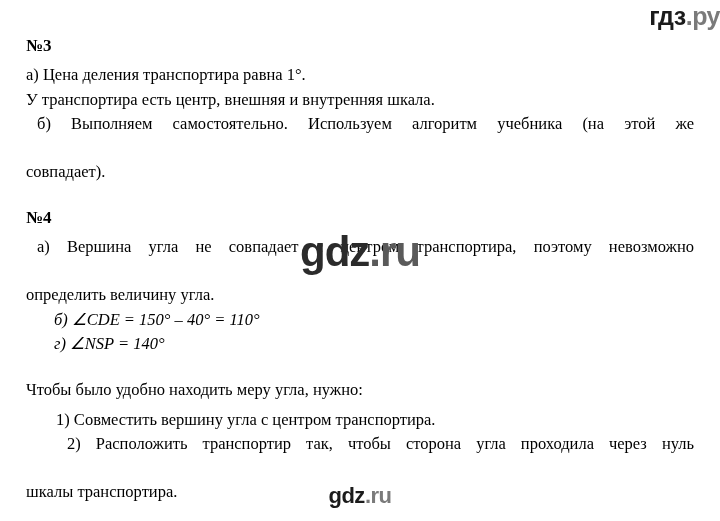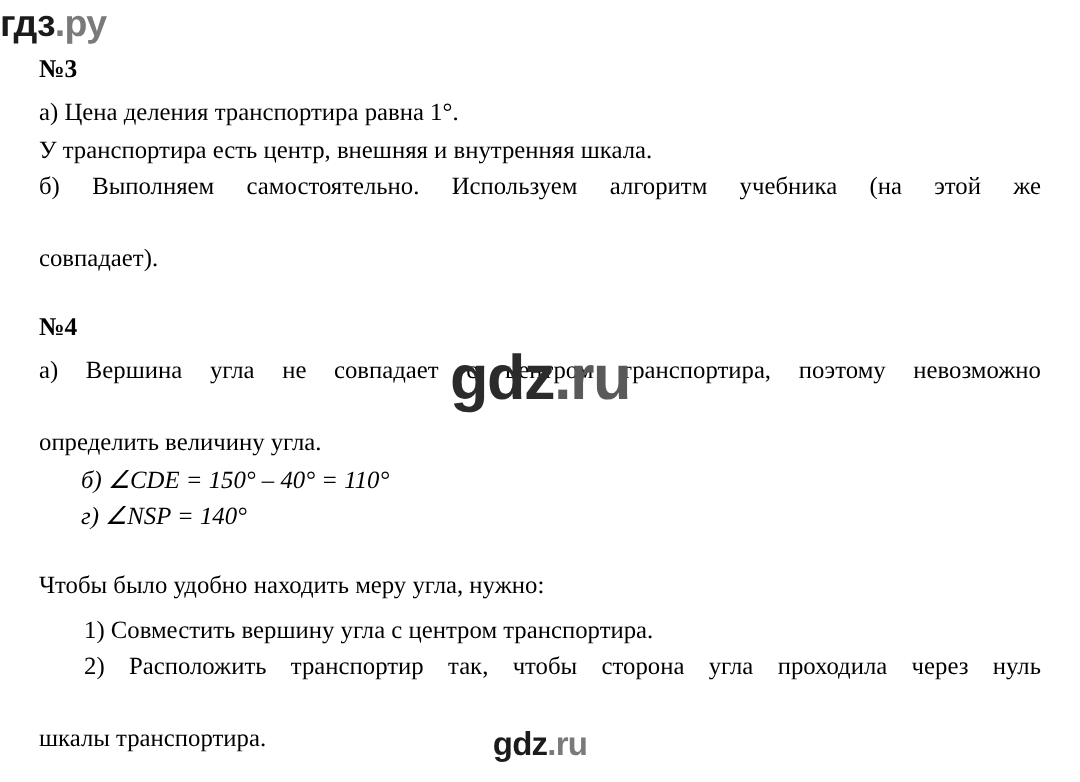--- a/index.html
+++ b/index.html
@@ -19,21 +19,21 @@
     position: relative;
     width: 720px;
     height: 521px;
   }
   
   .brand-top {
     position: absolute;
     top: 2px;
     left: 0;
     width: 720px;
-    text-align: left;
+    text-align: right;
     font-family: "Liberation Sans", sans-serif;
     font-weight: bold;
     font-size: 25px;
     letter-spacing: -0.5px;
     color: #1b1b1b;
   }
   .brand-top .ru {
     color: #7a7a7a;
     font-weight: bold;
   }
@@ -104,20 +104,21 @@
   .list-item {
     margin: 0 0 1px 0;
     text-indent: 30px;
     text-align: justify;
   }
   .list-item.cont {
     text-indent: 0;
   }
   .justify-spread {
     text-align: justify;
+    margin-left: 11px;
   }
   .justify-spread::after {
     content: "";
     display: inline-block;
     width: 100%;
   }
 </style>
 </head>
 <body>
 

